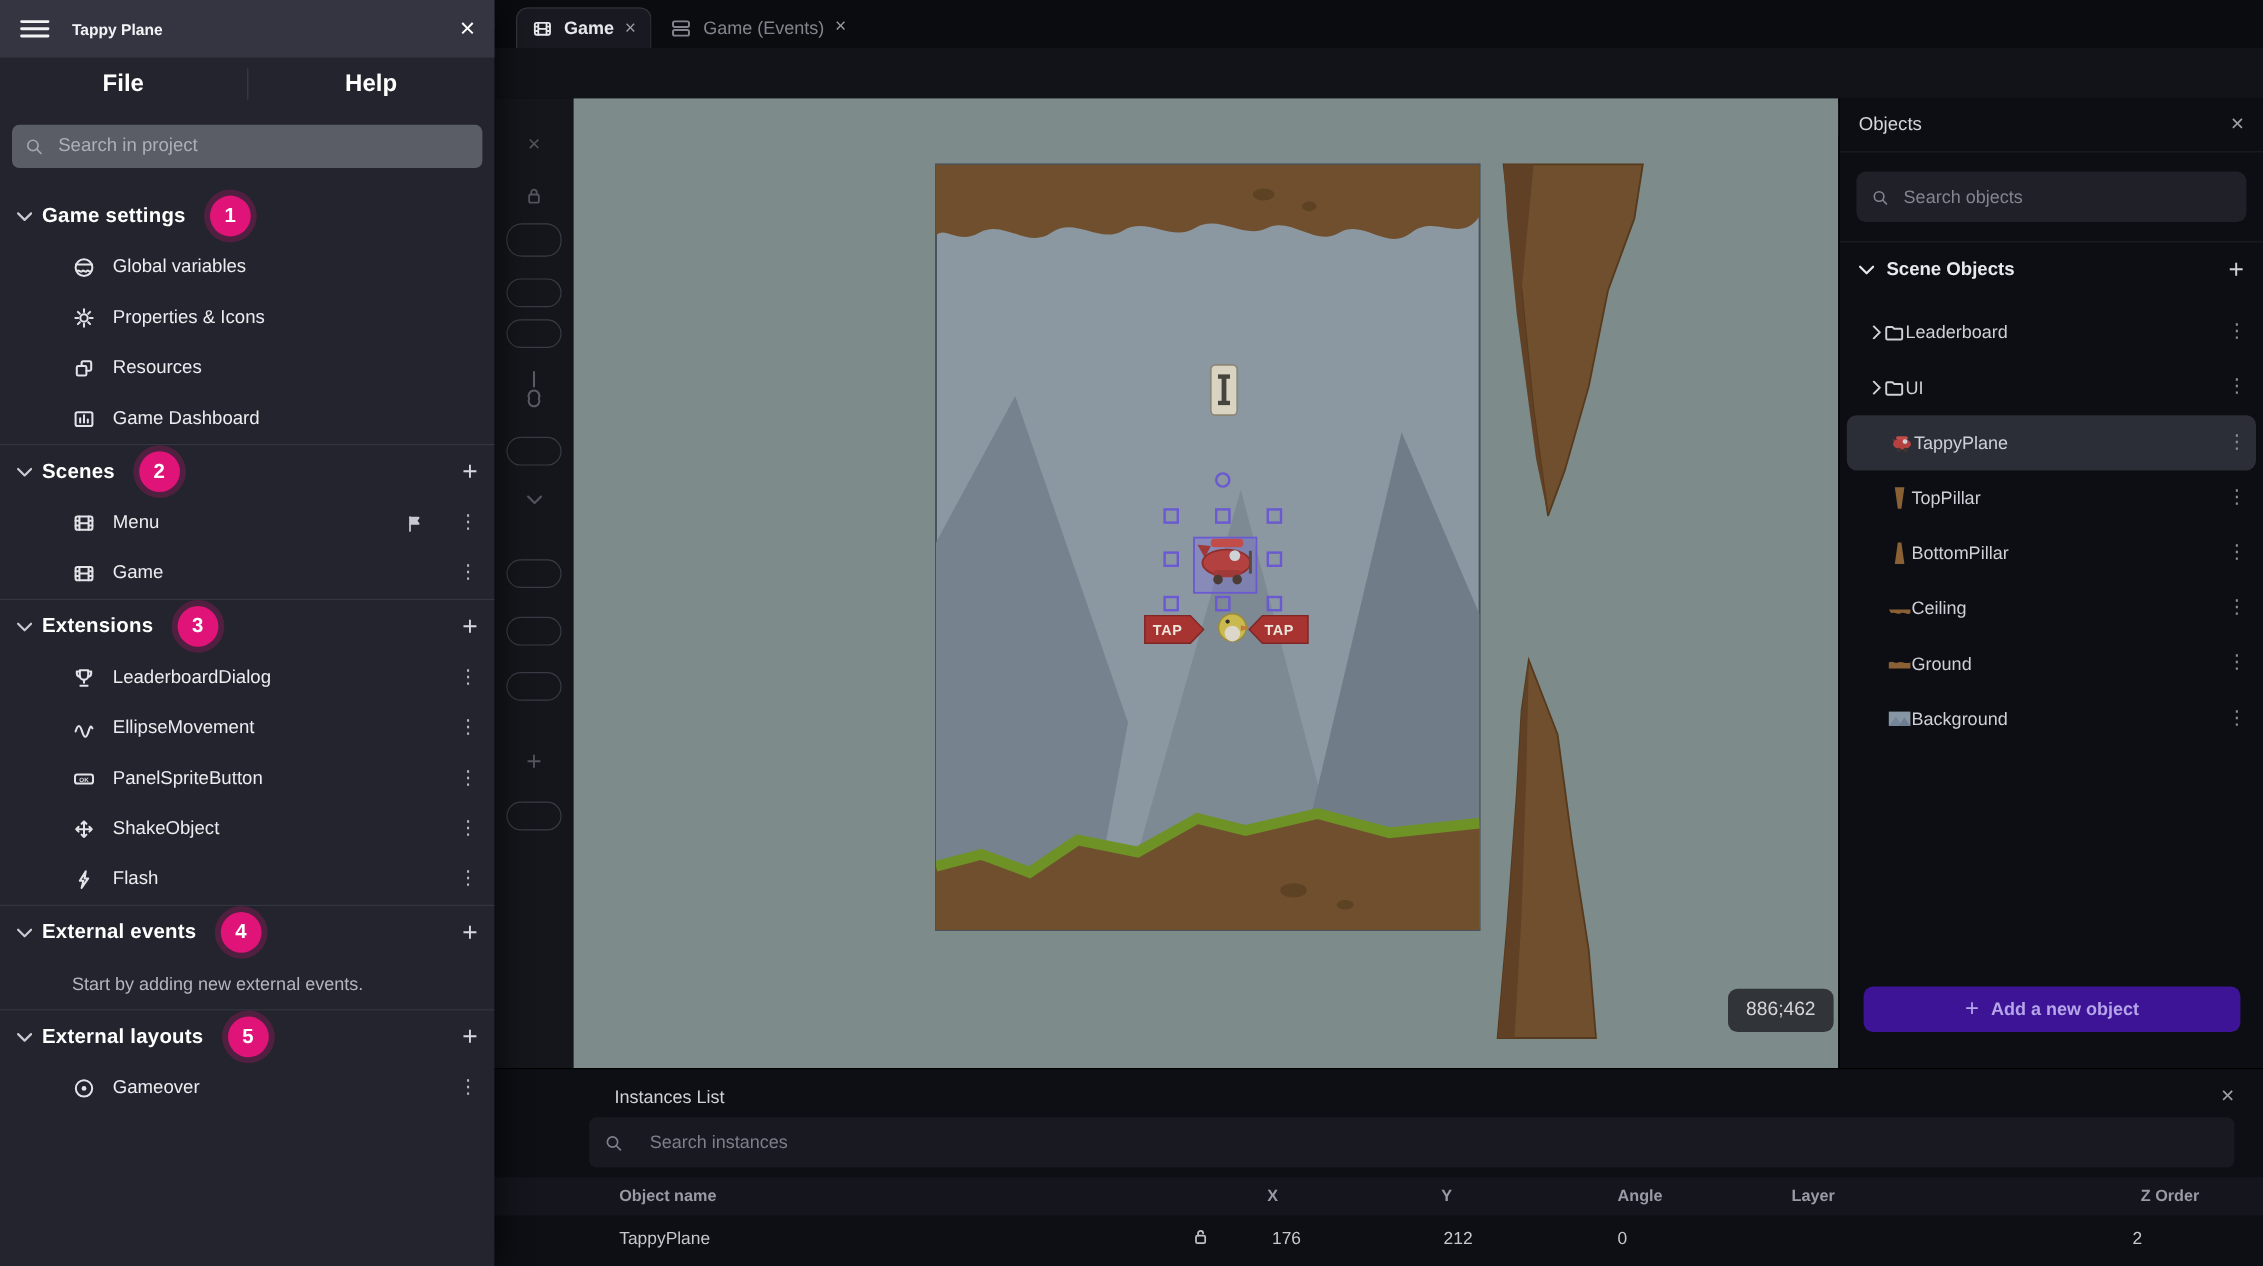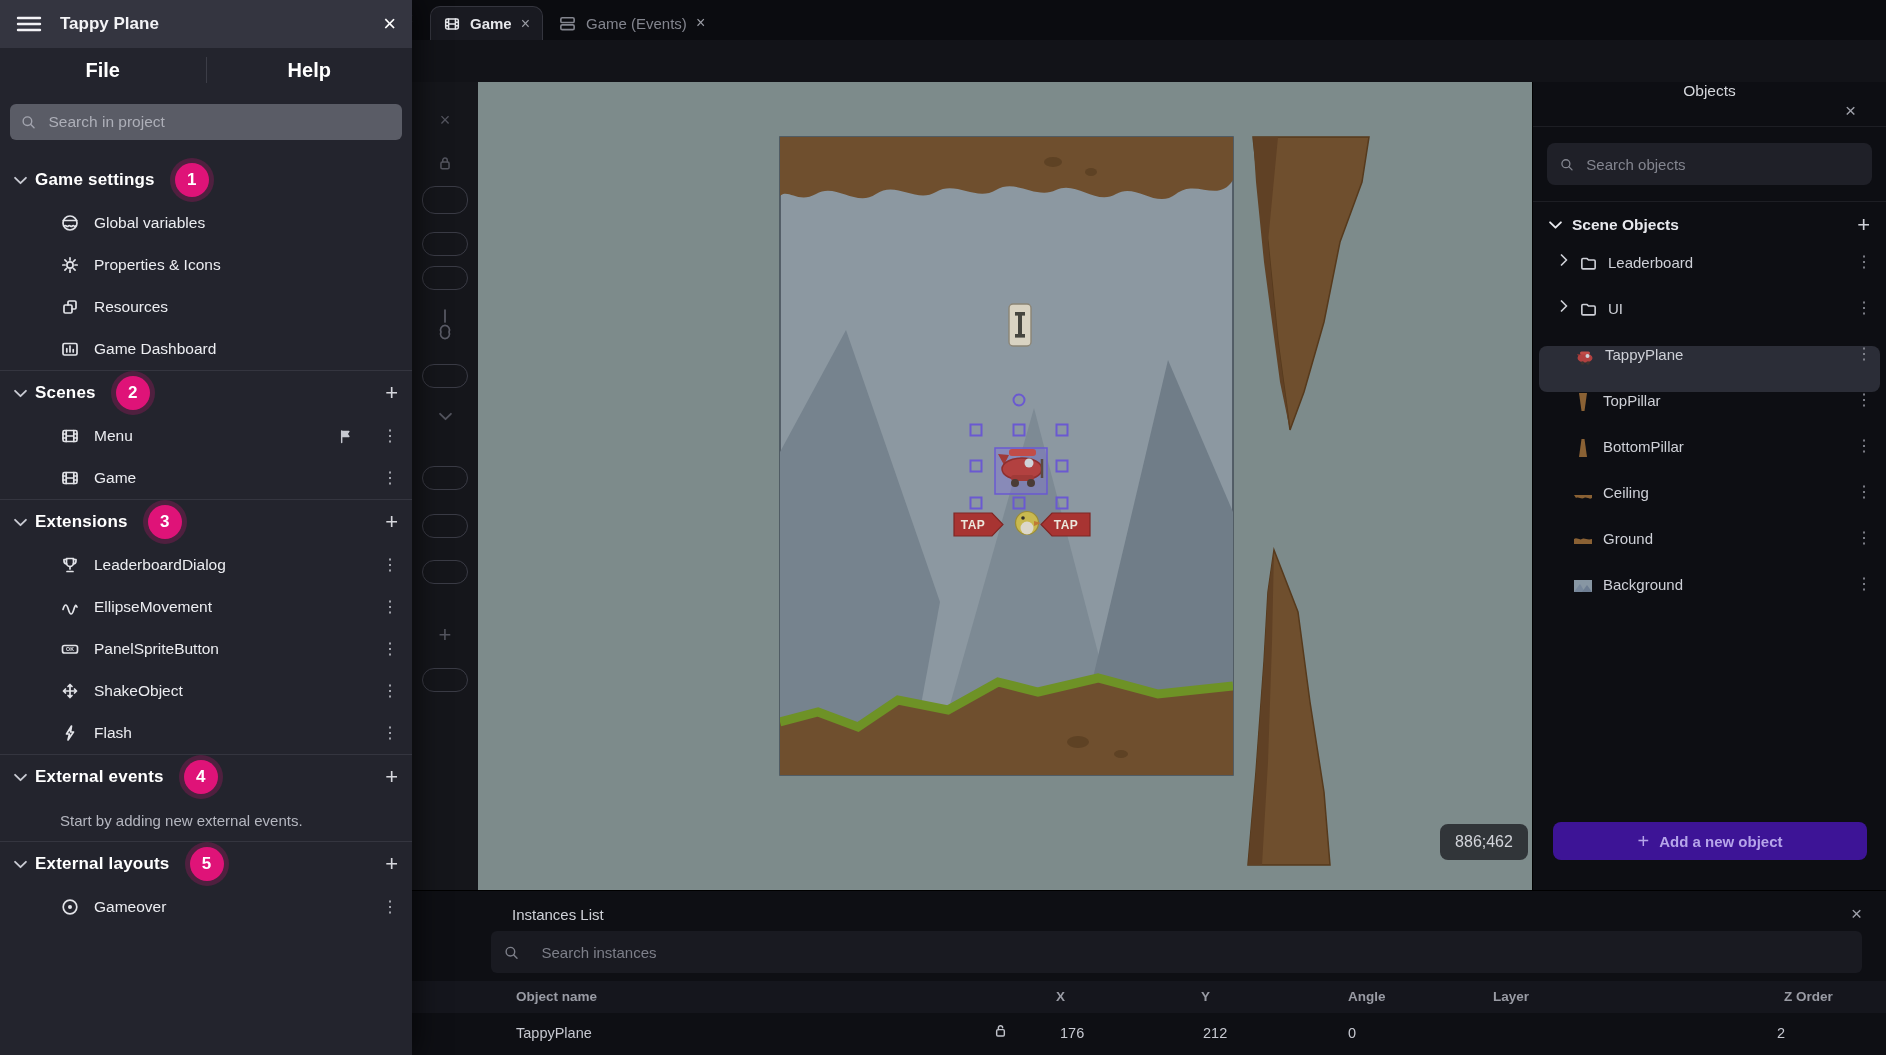--- a/index.html
+++ b/index.html
@@ -41,31 +41,31 @@
   .strip .g{position:absolute;left:0;width:66px;display:flex;justify-content:center;}
   .pill{width:44px;height:26px;border:1px solid #3a3b45;border-radius:13px;}
 
   
   .canvas{position:absolute;left:478px;top:82px;width:1054px;height:808px;background:#7d8b8b;}
   .coord-badge{position:absolute;left:962px;top:742px;width:88px;height:36px;background:rgba(41,43,48,0.9);
     border-radius:8px;display:flex;align-items:center;justify-content:center;color:#d3d5db;font-size:16px;}
 
   
   .objpanel{position:absolute;left:1532px;top:82px;width:354px;height:808px;background:#0d0e13;border-left:1px solid #000;box-sizing:border-box;}
-  .op-head{height:44px;display:flex;align-items:center;padding:0 30px;color:#d4d6db;font-size:15.5px;border-bottom:1px solid #1d1e24;flex-direction:column;}
+  .op-head{height:44px;display:flex;align-items:center;padding:0 16px;color:#d4d6db;font-size:15.5px;border-bottom:1px solid #1d1e24;}
   .op-x{margin-left:auto;color:#9ea0a9;font-size:19px;}
   .op-search{margin:16px 14px 16px;height:42px;background:#1f2028;border-radius:8px;display:flex;align-items:center;padding:0 12px;gap:10px;color:#83858f;}
   .op-search input{background:transparent;border:none;outline:none;color:#c7c9d1;font-size:15px;width:100%;font-family:"Liberation Sans",sans-serif;}
   .op-search input::placeholder{color:#83858f;}
   .op-sec{height:46px;display:flex;align-items:center;padding:0 16px;gap:10px;color:#e8e9ee;border-bottom:1px solid #1d1e24;}
   .op-sec .lbl{font-weight:700;font-size:15.5px;}
   .op-sec .plus{margin-left:auto;color:#cfd1d8;font-size:22px;line-height:1;}
   .op-sec.noline{border-bottom:none;}
   .op-items{padding-top:6px;}
-  .op-row{height:46px;display:flex;padding:0 14px 0 40px;gap:10px;color:#ced0d7;font-size:15px;position:relative;}
+  .op-row{height:46px;display:flex;align-items:center;padding:0 14px 0 40px;color:#ced0d7;font-size:15px;position:relative;}
   .op-row .kebab{margin-left:auto;color:#8f919b;font-size:16px;}
   .op-row.sel{background:#2b2d37;border-radius:8px;margin:0 6px;padding:0 8px 0 34px;}
   .op-add{position:absolute;left:20px;bottom:30px;width:314px;height:38px;background:#3d1496;border-radius:8px;
     display:flex;align-items:center;justify-content:center;gap:10px;color:#b6a5ea;font-weight:700;font-size:15px;}
   .op-add .plus{font-size:20px;font-weight:400;}
 
   
   .instpanel{position:absolute;left:412px;top:890px;width:1474px;height:165px;background:#0e0f14;border-top:1px solid #000;box-sizing:border-box;}
   .ip-head{margin:8px 24px 0 100px;height:30px;display:flex;align-items:center;color:#cfd1d8;font-size:15px;}
   .ip-x{margin-left:auto;color:#9ea0a9;font-size:19px;}
@@ -73,21 +73,21 @@
   .ip-search input{background:transparent;border:none;outline:none;color:#c7c9d1;font-size:15px;width:100%;font-family:"Liberation Sans",sans-serif;}
   .ip-search input::placeholder{color:#7d7f89;}
   .ip-table{position:relative;height:70px;}
   .ip-hrow{position:absolute;left:0;top:0;width:100%;height:32px;background:#15161d;}
   .ip-hcell{position:absolute;top:8px;color:#999ba4;font-size:13.5px;font-weight:700;}
   .ip-cell{position:absolute;top:44px;color:#c6c8d0;font-size:14.5px;}
 
   
   .drawer{position:absolute;left:0;top:0;width:412px;height:1055px;background:#23242d;z-index:10;box-shadow:4px 0 26px rgba(0,0,0,.6);}
   .dw-head{height:48px;background:#343540;display:flex;align-items:center;padding:0 16px;gap:18px;color:#f3f3f6;}
-  .dw-title{font-weight:700;font-size:17px;}
+  .dw-title{font-weight:700;font-size:13px;}
   .dw-x{margin-left:auto;color:#fff;font-size:22px;line-height:1;}
   .dw-menu{height:44px;display:flex;align-items:center;color:#fff;}
   .dw-menu .cell{flex:1;text-align:center;font-weight:700;font-size:20px;}
   .dw-menu .vsep{width:1px;height:26px;background:#3c3d47;}
   .dw-search{margin:12px 10px 18px;height:36px;background:#5a5c66;border-radius:6px;display:flex;align-items:center;padding:0 10px;gap:10px;color:#a2a4ae;}
   .dw-search input{background:transparent;border:none;outline:none;color:#e8e9ee;font-size:15.5px;width:100%;font-family:"Liberation Sans",sans-serif;}
   .dw-search input::placeholder{color:#adafb8;}
   .pm-sec{height:44px;display:flex;align-items:center;padding:0 14px;gap:8px;color:#fff;border-top:1px solid #34353f;}
   .pm-sec.first{border-top:none;}
   .pm-sec .lbl{font-weight:700;font-size:17px;letter-spacing:.2px;}

